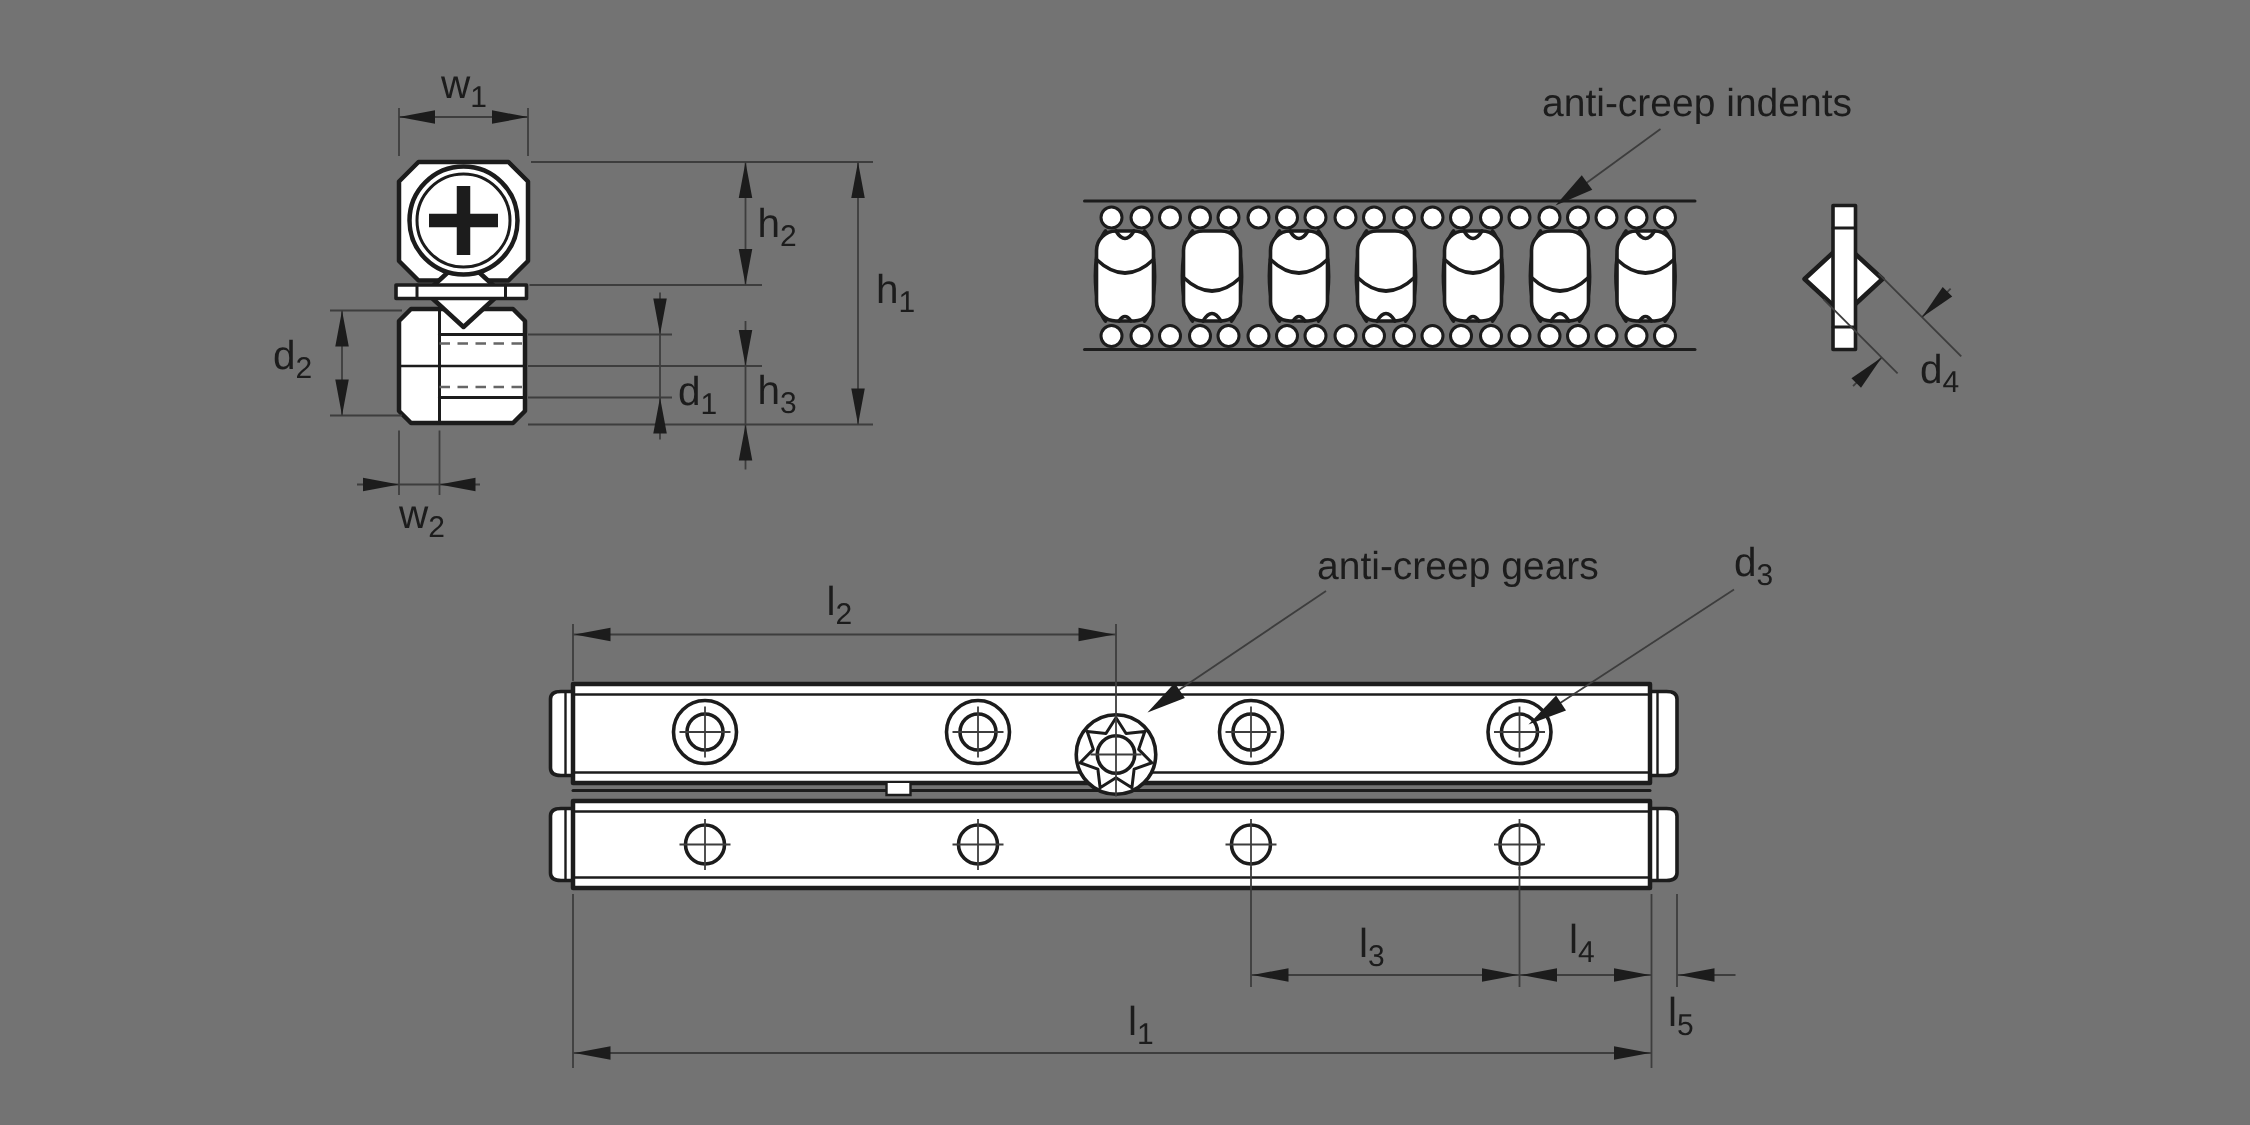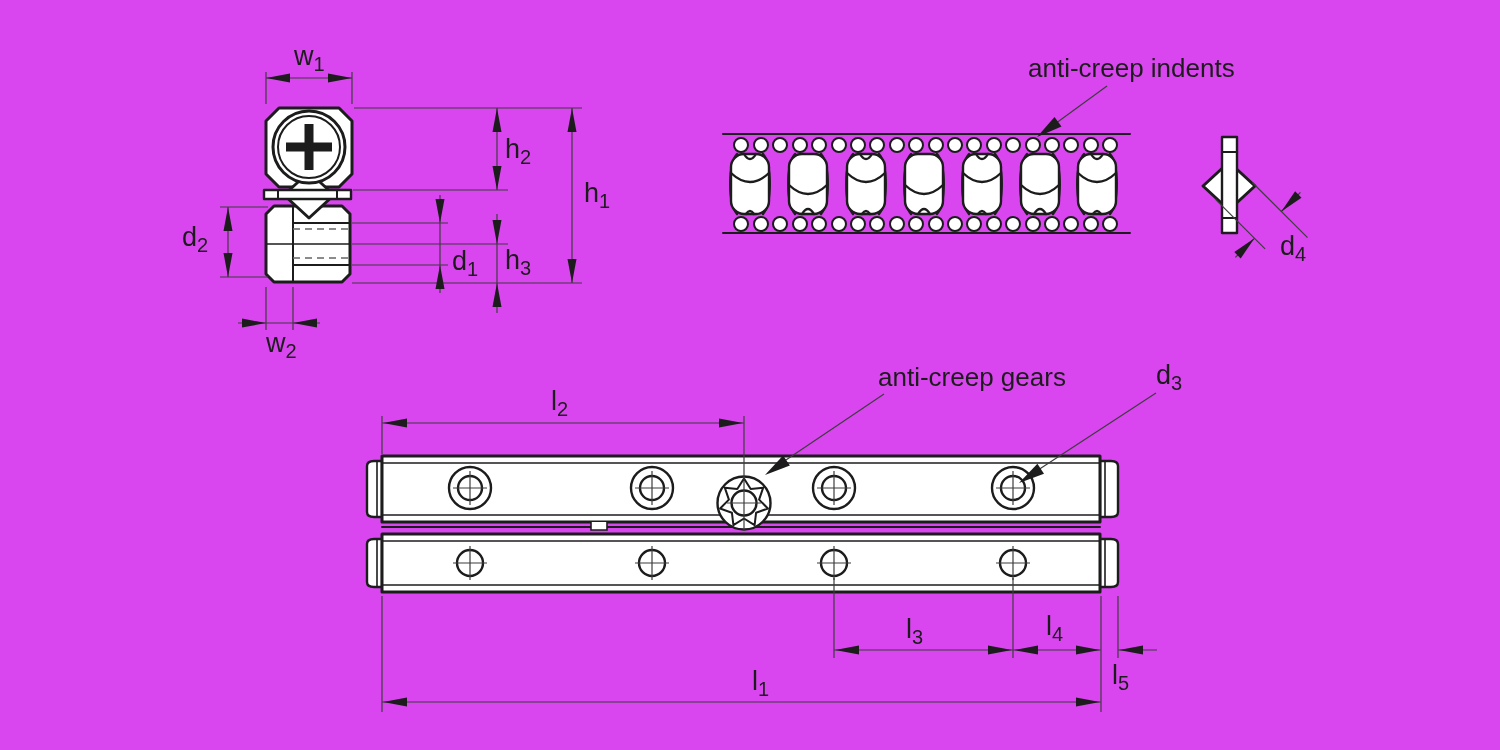--- a/index.html
+++ b/index.html
@@ -1,16 +1,16 @@
 <!DOCTYPE html>
 <html><head>
 <meta charset="utf-8">
 <style>
   html,body{margin:0;padding:0;background:#ffffff;}
-  .stage{width:1500px;height:750px;position:relative;background:#d946ef;overflow:hidden;}
+  .stage{width:1500px;height:750px;position:relative;background:#737373;overflow:hidden;}
   svg{display:block;}
   .thick{stroke:#1c1c1c;stroke-width:3;fill:none;stroke-linejoin:round;stroke-linecap:round;}
   .med{stroke:#1c1c1c;stroke-width:2.4;fill:none;stroke-linejoin:round;stroke-linecap:round;}
   .med2{stroke:#1c1c1c;stroke-width:2;fill:none;stroke-linecap:round;}
   .chamfer{stroke:#1c1c1c;stroke-width:1.6;fill:none;}
   .thin{stroke:#3d3d3d;stroke-width:1.2;fill:none;}
   .dash{stroke:#666;stroke-width:1.6;fill:none;stroke-dasharray:7 5;}
   .arr{fill:#1c1c1c;stroke:none;}
   .wfill{fill:#ffffff;}
   text{font-family:"Liberation Sans","DejaVu Sans",sans-serif;fill:#1c1c1c;font-size:27px;}

